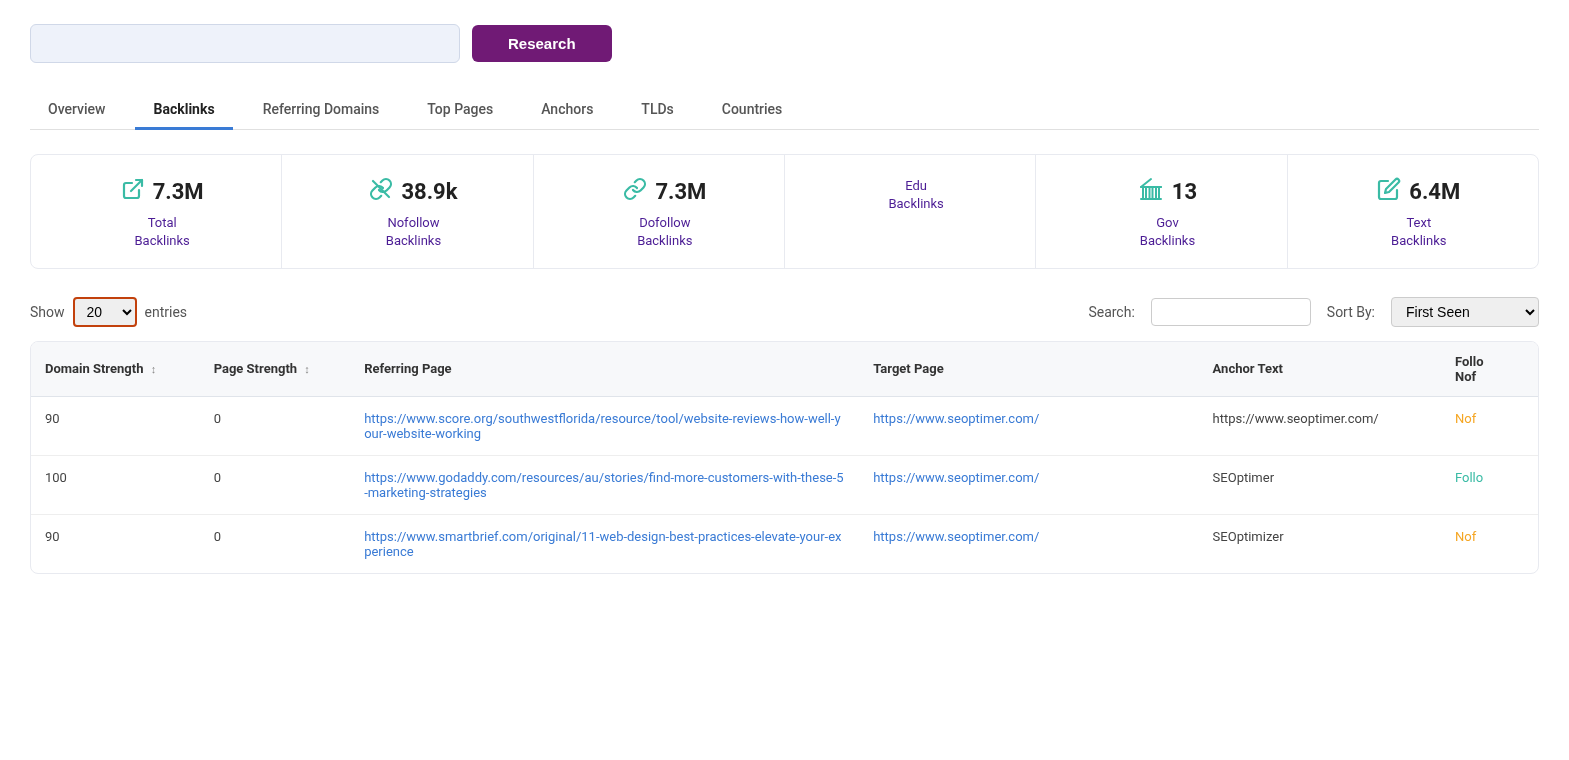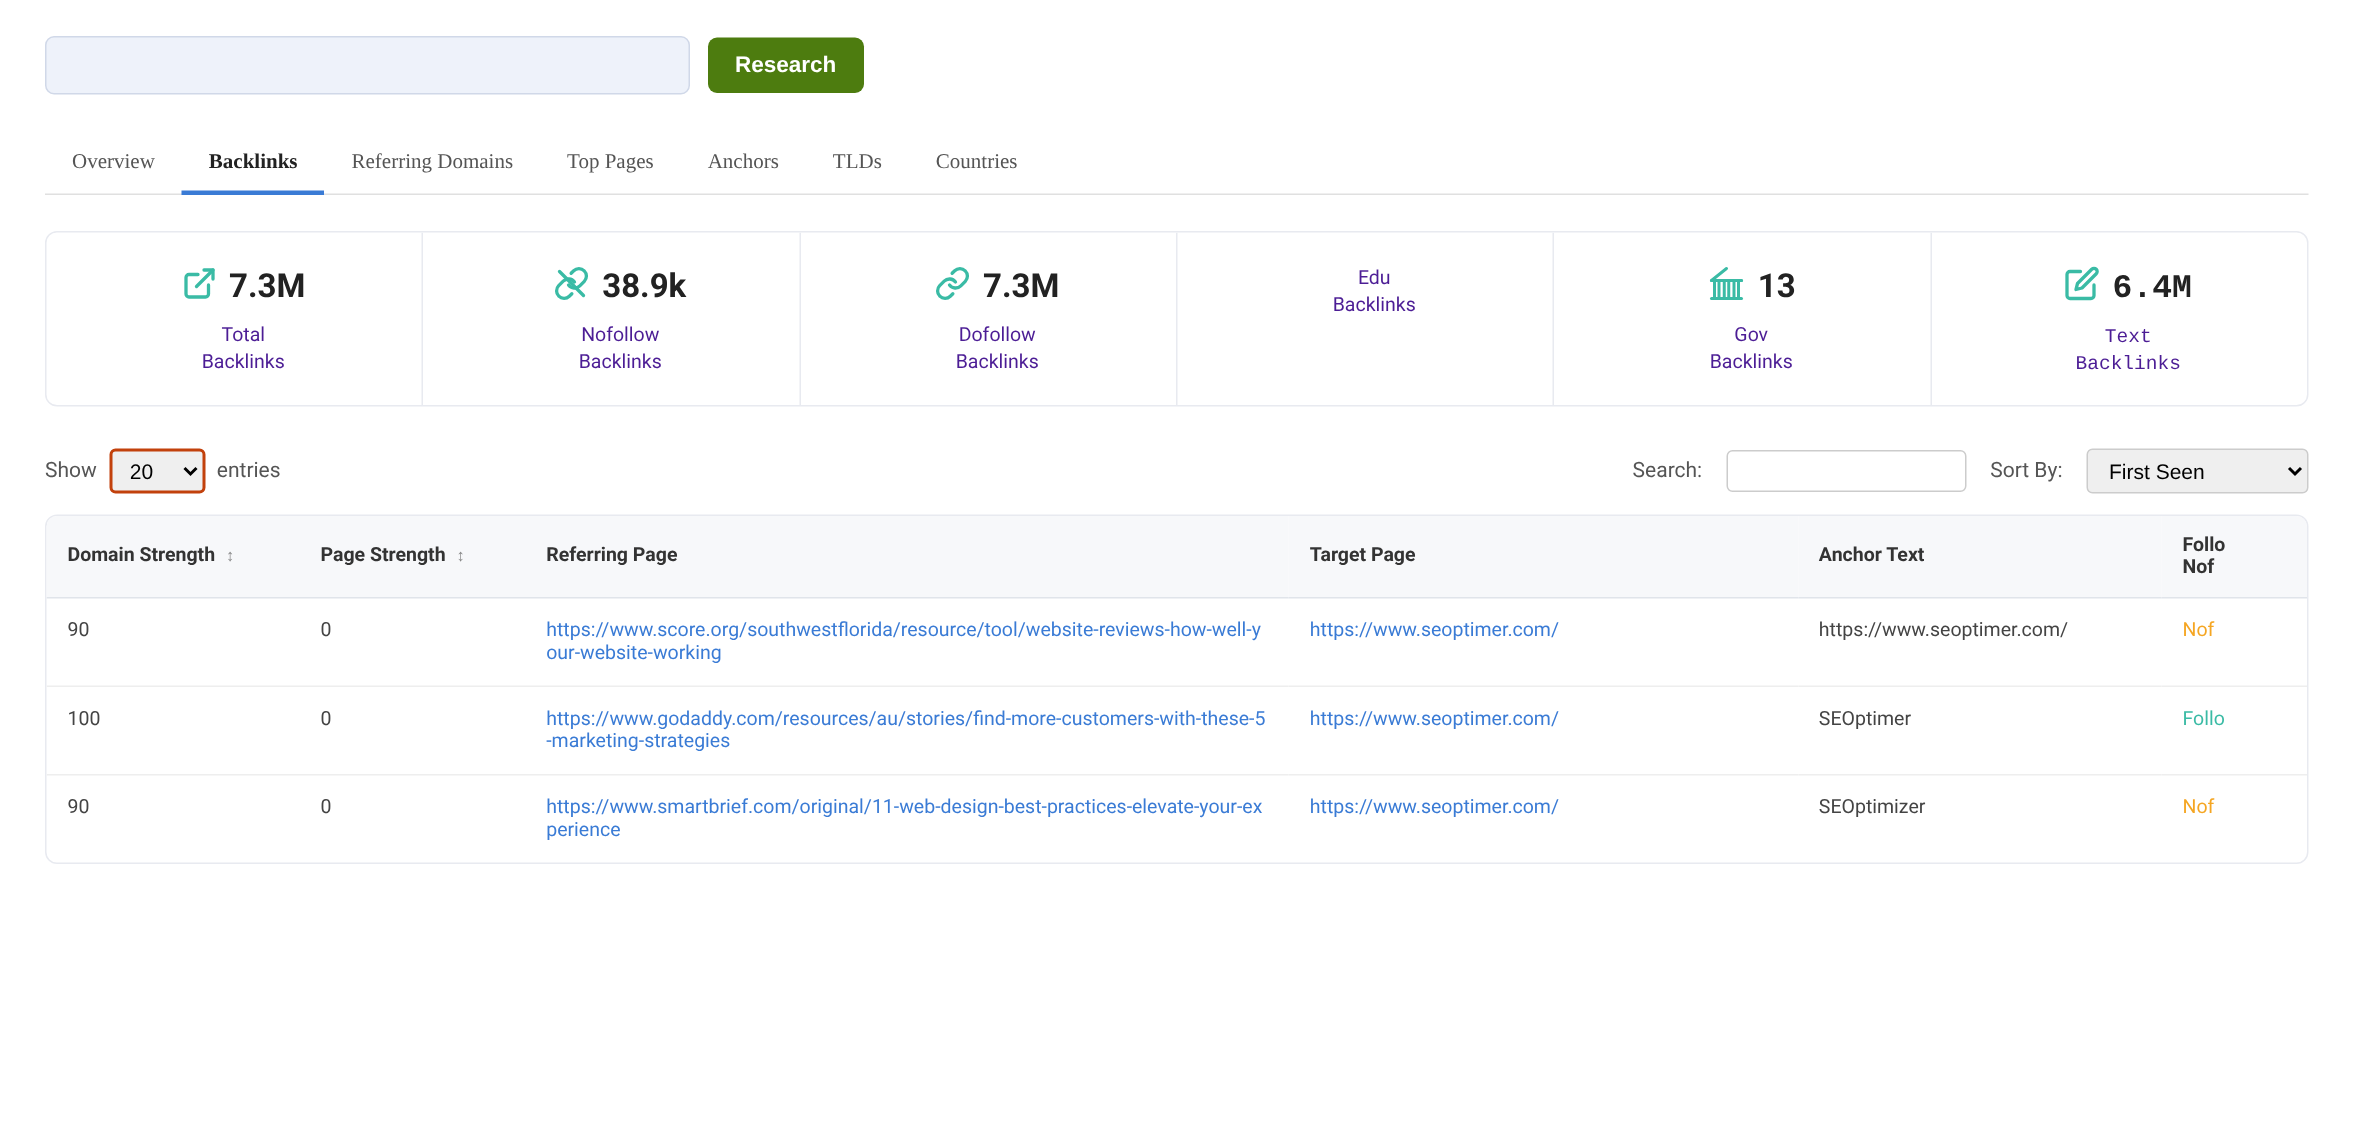--- a/index.html
+++ b/index.html
@@ -24,36 +24,35 @@
       width: 430px;
       padding: 10px 14px;
       border: 1.5px solid #d0d8e8;
       border-radius: 6px;
       background: #eef2fa;
       font-size: 15px;
       color: #333;
       outline: none;
     }
     .research-btn {
-      background: #4d7c0f;
+      background: #701a75;
       color: #fff;
       border: none;
       border-radius: 6px;
-      padding: 10px 18px;
+      padding: 10px 36px;
       font-size: 15px;
       font-weight: 600;
       cursor: pointer;
     }
     
     .tabs {
       display: flex;
-      gap: 0;
+      gap: 12px;
       border-bottom: 1.5px solid #e0e0e0;
       margin-bottom: 24px;
-      font-family: Liberation Serif, serif;
     }
     .tab {
       padding: 10px 18px;
       font-size: 14px;
       font-weight: 500;
       color: #555;
       cursor: pointer;
       border-bottom: 3px solid transparent;
       margin-bottom: -1.5px;
       white-space: nowrap;
@@ -71,21 +70,21 @@
       border-radius: 8px;
       margin-bottom: 28px;
       overflow: hidden;
     }
     .stat-card {
       flex: 1;
       padding: 22px 8px 18px 20px;
       text-align: center;
       border-right: 1px solid #e8eaf0;
     }
-    .stat-card:last-child { border-right: none; font-family: Liberation Mono, monospace; }
+    .stat-card:last-child { border-right: none; }
     .stat-top {
       display: flex;
       align-items: center;
       justify-content: center;
       gap: 8px;
       margin-bottom: 8px;
     }
     .stat-icon {
       font-size: 22px;
       color: #3abba5;

